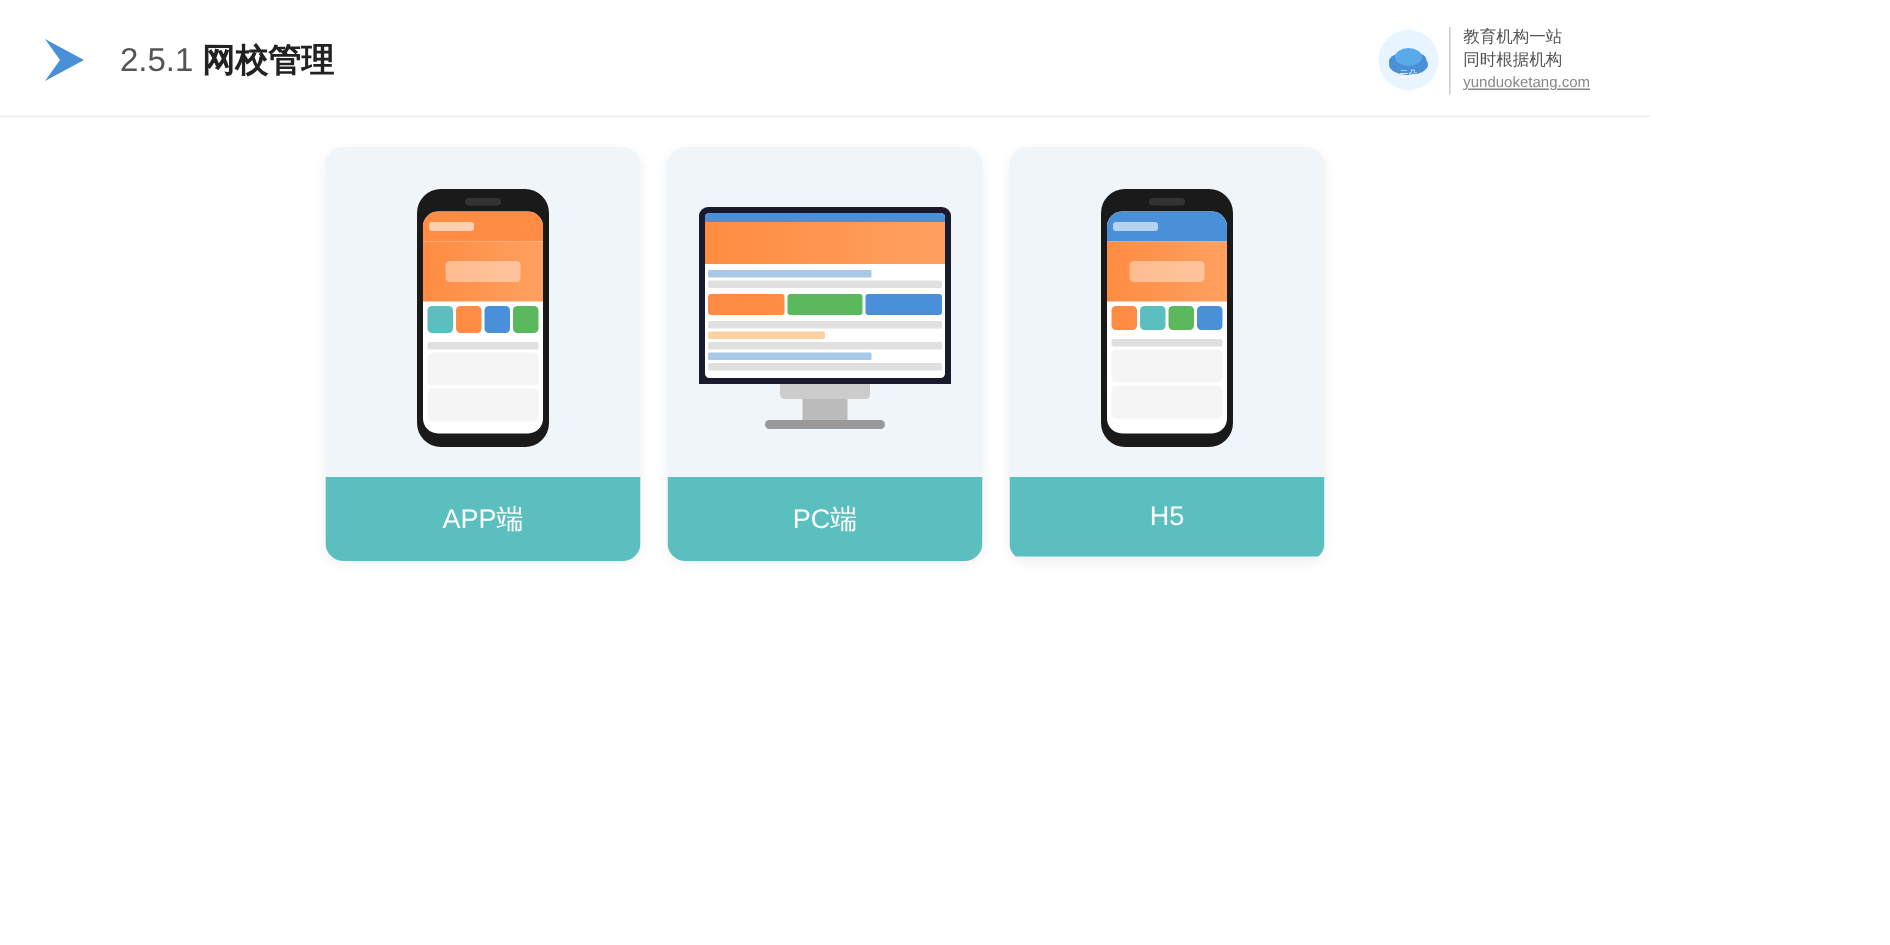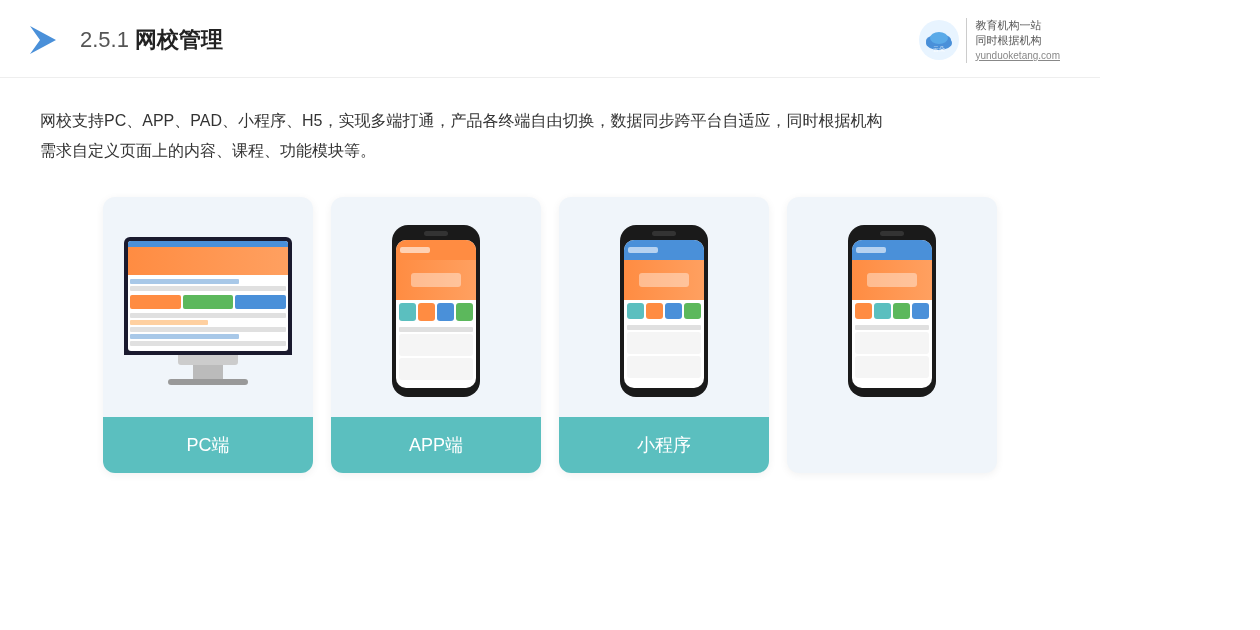--- a/index.html
+++ b/index.html
@@ -311,26 +311,52 @@
         </svg>
         <div class="brand-text">
           <span>教育机构一站</span>
           <span>同时根据机构</span>
           <span style="font-size:10px;color:#888;text-decoration:underline;">yunduoketang.com</span>
         </div>
       </div>
     </div>
   </div>
 
-  <div class="description">
-    <p>网校支持PC、APP、PAD、小程序、H5，实现多端打通，产品各终端自由切换，数据同步跨平台自适应，同时根据机构</p>
-    <p>需求自定义页面上的内容、课程、功能模块等。</p>
-  </div>
 
   <div class="cards-section">
+
+    <div class="card">
+      <div class="card-image">
+        <div class="phone">
+          <div class="phone-body">
+            <div class="phone-notch"></div>
+            <div class="phone-screen">
+              <div style="width:100%;height:20px;background:#ff8c42;display:flex;align-items:center;padding:0 4px;">
+                <div style="width:30px;height:6px;background:rgba(255,255,255,0.6);border-radius:2px;"></div>
+              </div>
+              <div style="width:100%;height:40px;background:linear-gradient(90deg,#ff8c42,#ffa060);display:flex;align-items:center;justify-content:center;">
+                <div style="width:50px;height:14px;background:rgba(255,255,255,0.4);border-radius:3px;"></div>
+              </div>
+              <div style="padding:3px;display:grid;grid-template-columns:repeat(4,1fr);gap:2px;">
+                <div style="height:18px;background:#5bbfbf;border-radius:3px;"></div>
+                <div style="height:18px;background:#ff8c42;border-radius:3px;"></div>
+                <div style="height:18px;background:#4a90d9;border-radius:3px;"></div>
+                <div style="height:18px;background:#5cb85c;border-radius:3px;"></div>
+              </div>
+              <div style="padding:3px;display:flex;flex-direction:column;gap:2px;">
+                <div style="height:5px;background:#e0e0e0;border-radius:1px;"></div>
+                <div style="height:22px;background:#f5f5f5;border-radius:3px;"></div>
+                <div style="height:22px;background:#f5f5f5;border-radius:3px;"></div>
+              </div>
+            </div>
+          </div>
+        </div>
+      </div>
+      <div class="card-label">APP端</div>
+    </div>
 
     <div class="card">
       <div class="card-image">
         <div class="monitor">
           <div class="monitor-screen-outer">
             <div class="monitor-screen-inner">
               <div class="mini-nav"></div>
               <div class="mini-banner"></div>
               <div class="mini-rows">
                 <div class="mini-row blue"></div>
@@ -351,104 +377,46 @@
             </div>
           </div>
           <div class="monitor-base"></div>
           <div class="monitor-stand"></div>
           <div class="monitor-foot"></div>
         </div>
       </div>
       <div class="card-label">PC端</div>
     </div>
 
-    <div class="card">
-      <div class="card-image">
-        <div class="phone">
-          <div class="phone-body">
-            <div class="phone-notch"></div>
-            <div class="phone-screen">
-              <div style="width:100%;height:20px;background:#ff8c42;display:flex;align-items:center;padding:0 4px;">
-                <div style="width:30px;height:6px;background:rgba(255,255,255,0.6);border-radius:2px;"></div>
-              </div>
-              <div style="width:100%;height:40px;background:linear-gradient(90deg,#ff8c42,#ffa060);display:flex;align-items:center;justify-content:center;">
-                <div style="width:50px;height:14px;background:rgba(255,255,255,0.4);border-radius:3px;"></div>
-              </div>
-              <div style="padding:3px;display:grid;grid-template-columns:repeat(4,1fr);gap:2px;">
-                <div style="height:18px;background:#5bbfbf;border-radius:3px;"></div>
-                <div style="height:18px;background:#ff8c42;border-radius:3px;"></div>
-                <div style="height:18px;background:#4a90d9;border-radius:3px;"></div>
-                <div style="height:18px;background:#5cb85c;border-radius:3px;"></div>
-              </div>
-              <div style="padding:3px;display:flex;flex-direction:column;gap:2px;">
-                <div style="height:5px;background:#e0e0e0;border-radius:1px;"></div>
-                <div style="height:22px;background:#f5f5f5;border-radius:3px;"></div>
-                <div style="height:22px;background:#f5f5f5;border-radius:3px;"></div>
-              </div>
-            </div>
-          </div>
-        </div>
-      </div>
-      <div class="card-label">APP端</div>
-    </div>
 
 
     <div class="card">
       <div class="card-image">
         <div class="phone">
           <div class="phone-body">
             <div class="phone-notch"></div>
             <div class="phone-screen">
               <div style="width:100%;height:20px;background:#4a90d9;display:flex;align-items:center;padding:0 4px;">
                 <div style="width:30px;height:6px;background:rgba(255,255,255,0.6);border-radius:2px;"></div>
               </div>
               <div style="width:100%;height:40px;background:linear-gradient(90deg,#ff8c42,#ffa060);display:flex;align-items:center;justify-content:center;">
                 <div style="width:50px;height:14px;background:rgba(255,255,255,0.4);border-radius:3px;"></div>
               </div>
               <div style="padding:3px;display:grid;grid-template-columns:repeat(4,1fr);gap:2px;">
+                <div style="height:16px;background:#ff8c42;border-radius:3px;"></div>
                 <div style="height:16px;background:#5bbfbf;border-radius:3px;"></div>
-                <div style="height:16px;background:#ff8c42;border-radius:3px;"></div>
+                <div style="height:16px;background:#5cb85c;border-radius:3px;"></div>
                 <div style="height:16px;background:#4a90d9;border-radius:3px;"></div>
-                <div style="height:16px;background:#5cb85c;border-radius:3px;"></div>
               </div>
               <div style="padding:3px;display:flex;flex-direction:column;gap:2px;">
                 <div style="height:5px;background:#e0e0e0;border-radius:1px;"></div>
                 <div style="height:22px;background:#f5f5f5;border-radius:3px;"></div>
                 <div style="height:22px;background:#f5f5f5;border-radius:3px;"></div>
               </div>
             </div>
           </div>
         </div>
       </div>
-      <div class="card-label">小程序</div>
-    </div>
-
-    <div class="card">
-      <div class="card-image">
-        <div class="phone">
-          <div class="phone-body">
-            <div class="phone-notch"></div>
-            <div class="phone-screen">
-              <div style="width:100%;height:20px;background:#4a90d9;display:flex;align-items:center;padding:0 4px;">
-                <div style="width:30px;height:6px;background:rgba(255,255,255,0.6);border-radius:2px;"></div>
-              </div>
-              <div style="width:100%;height:40px;background:linear-gradient(90deg,#ff8c42,#ffa060);display:flex;align-items:center;justify-content:center;">
-                <div style="width:50px;height:14px;background:rgba(255,255,255,0.4);border-radius:3px;"></div>
-              </div>
-              <div style="padding:3px;display:grid;grid-template-columns:repeat(4,1fr);gap:2px;">
-                <div style="height:16px;background:#ff8c42;border-radius:3px;"></div>
-                <div style="height:16px;background:#5bbfbf;border-radius:3px;"></div>
-                <div style="height:16px;background:#5cb85c;border-radius:3px;"></div>
-                <div style="height:16px;background:#4a90d9;border-radius:3px;"></div>
-              </div>
-              <div style="padding:3px;display:flex;flex-direction:column;gap:2px;">
-                <div style="height:5px;background:#e0e0e0;border-radius:1px;"></div>
-                <div style="height:22px;background:#f5f5f5;border-radius:3px;"></div>
-                <div style="height:22px;background:#f5f5f5;border-radius:3px;"></div>
-              </div>
-            </div>
-          </div>
-        </div>
-      </div>
+      <div class="card-label">H5</div>
     </div>
 
   </div>
 </div>
 
 </body></html>

